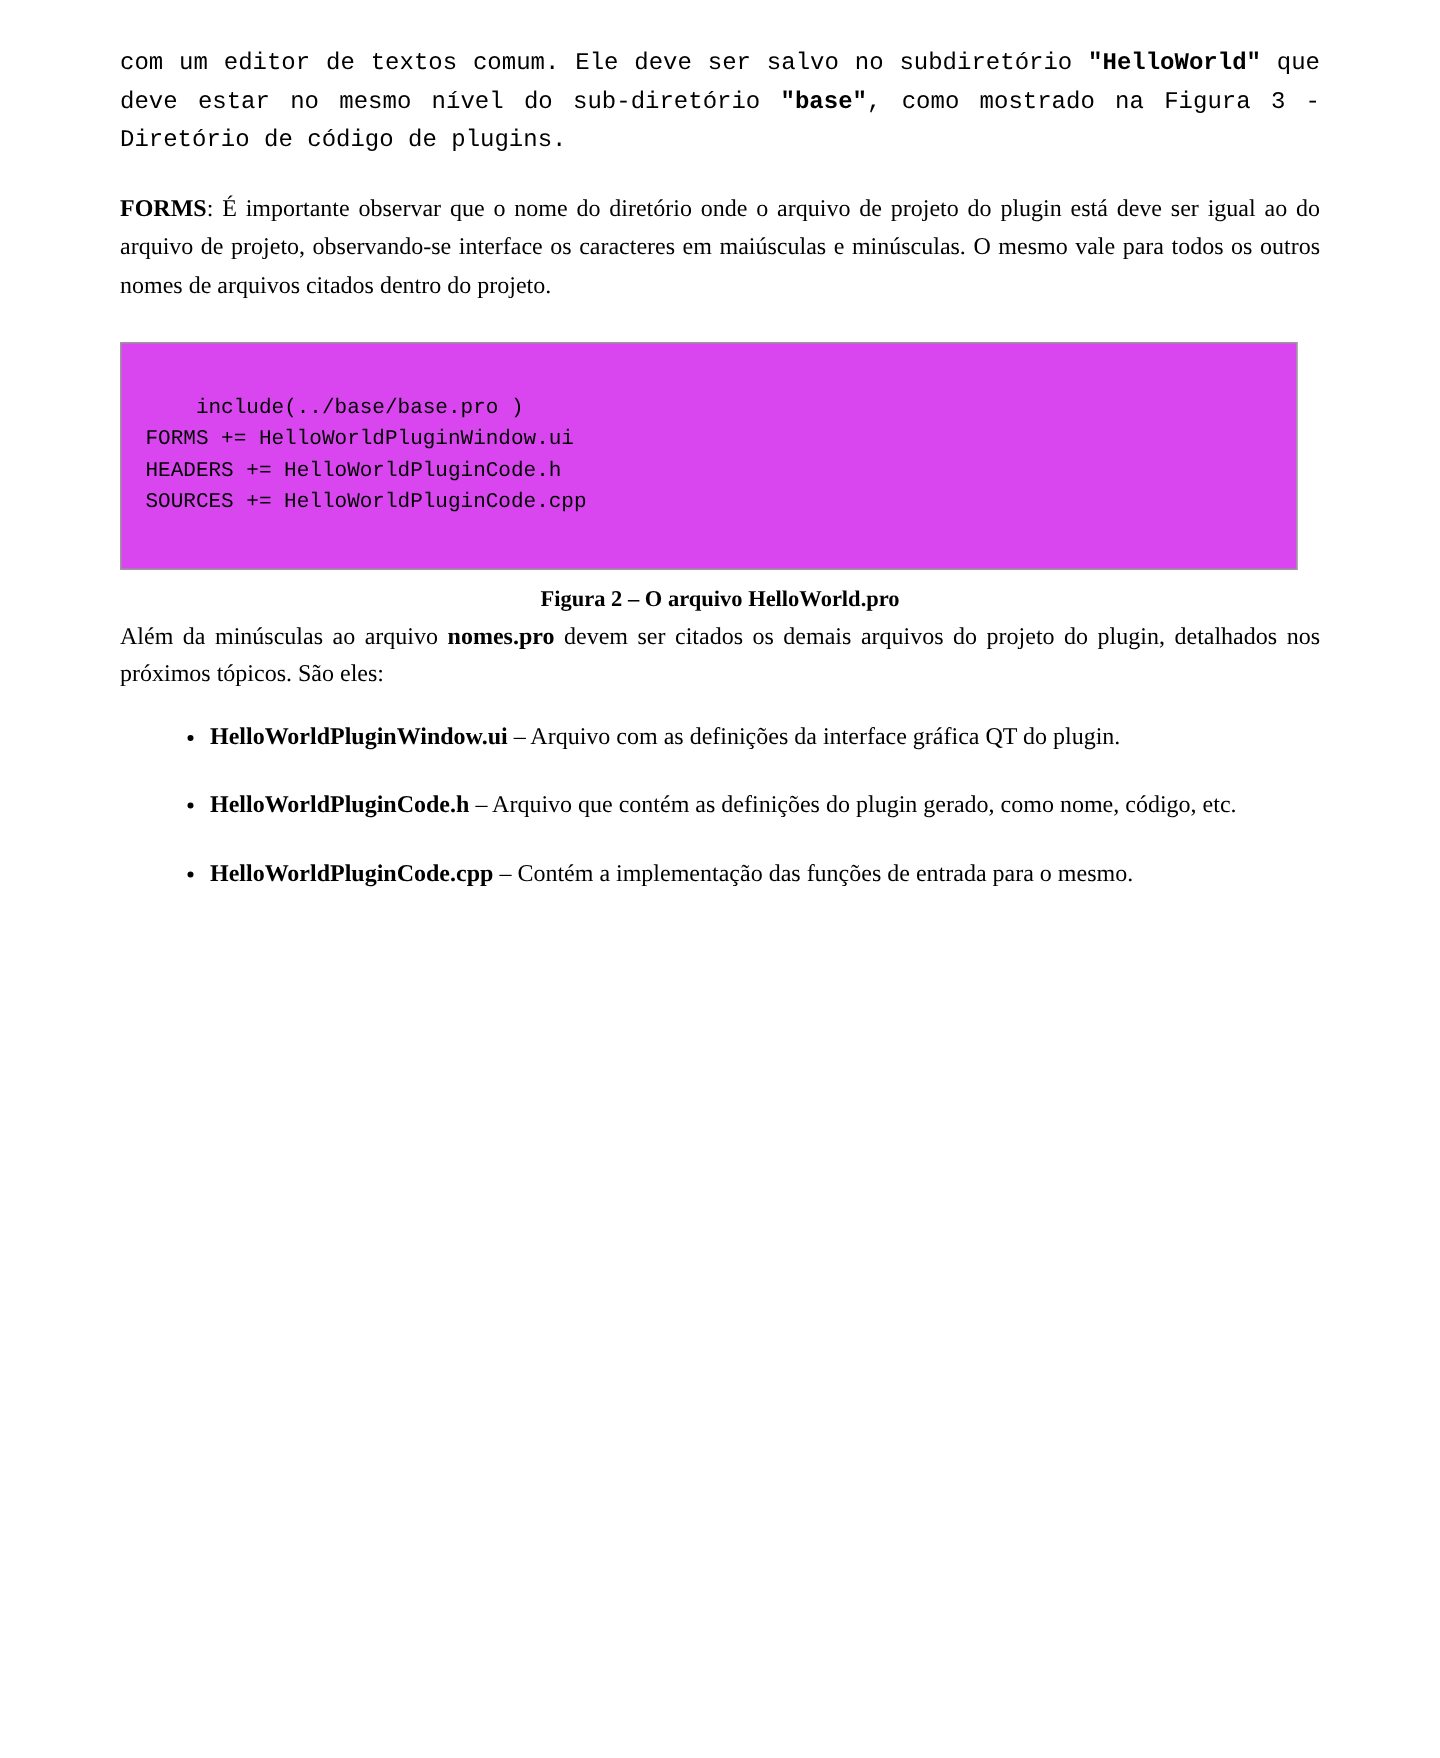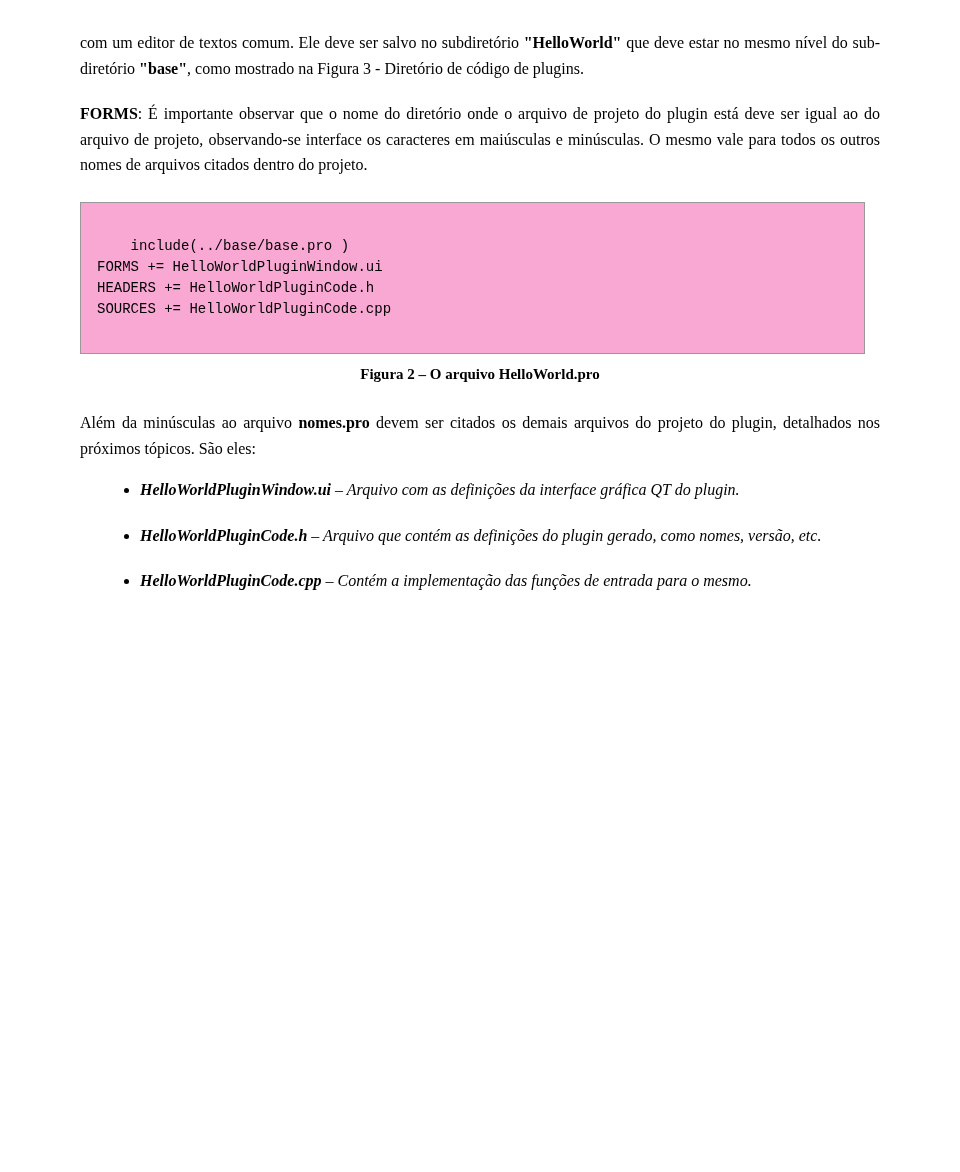--- a/index.html
+++ b/index.html
@@ -15,60 +15,59 @@
       color: #000000;
       width: 960px;
       min-height: 1172px;
       padding: 30px 80px 40px 80px;
       line-height: 1.6;
     }
 
     .paragraph {
       margin-bottom: 18px;
       text-align: justify;
+      font-family: Liberation Mono, monospace;
     }
 
     .nota-block {
       margin: 20px 0 20px 0;
       text-align: justify;
     }
 
     .nota-block .nota-text {
       text-indent: 0;
     }
 
     .code-block {
       border: 1px solid #999;
       padding: 12px 16px;
       font-family: "Courier New", Courier, monospace;
       font-size: 14px;
-      background: #f9a8d4;
+      background: #d946ef;
       margin: 24px 15px 8px 0;
       line-height: 1.5;
       white-space: pre;
     }
 
     .figure-caption {
       text-align: center;
       font-size: 15px;
       font-weight: bold;
-      margin-bottom: 24px;
       margin-top: 6px;
     }
 
     .intro-para {
       margin-bottom: 16px;
       text-align: justify;
     }
 
     .bullet-list {
       list-style: disc;
       margin-left: 60px;
       margin-top: 16px;
-      font-style: italic;
     }
 
     .bullet-list li {
       margin-bottom: 20px;
       text-align: justify;
     }
 
     .bold {
       font-weight: bold;
     }
@@ -105,20 +104,20 @@
 
   <p class="intro-para">
     <span>Além da minúsculas ao arquivo </span><span class="bold">nomes.pro</span><span> devem ser citados os demais arquivos do projeto do plugin, detalhados nos próximos tópicos. São eles:</span>
   </p>
 
   <ul class="bullet-list">
     <li>
       <span class="bold">HelloWorldPluginWindow.ui</span><span> – Arquivo com as definições da interface gráfica QT do plugin.</span>
     </li>
     <li>
-      <span class="bold">HelloWorldPluginCode.h</span><span> – Arquivo que contém as definições do plugin gerado, como nomes, versão, etc.</span>
+      <span class="bold">HelloWorldPluginCode.h</span><span> – Arquivo que contém as definições do plugin gerado, como nome, código, etc.</span>
     </li>
     <li>
       <span class="bold">HelloWorldPluginCode.cpp</span><span> – Contém a implementação das funções de entrada para o mesmo.</span>
     </li>
   </ul>
 
 </div>
 
 </body></html>

